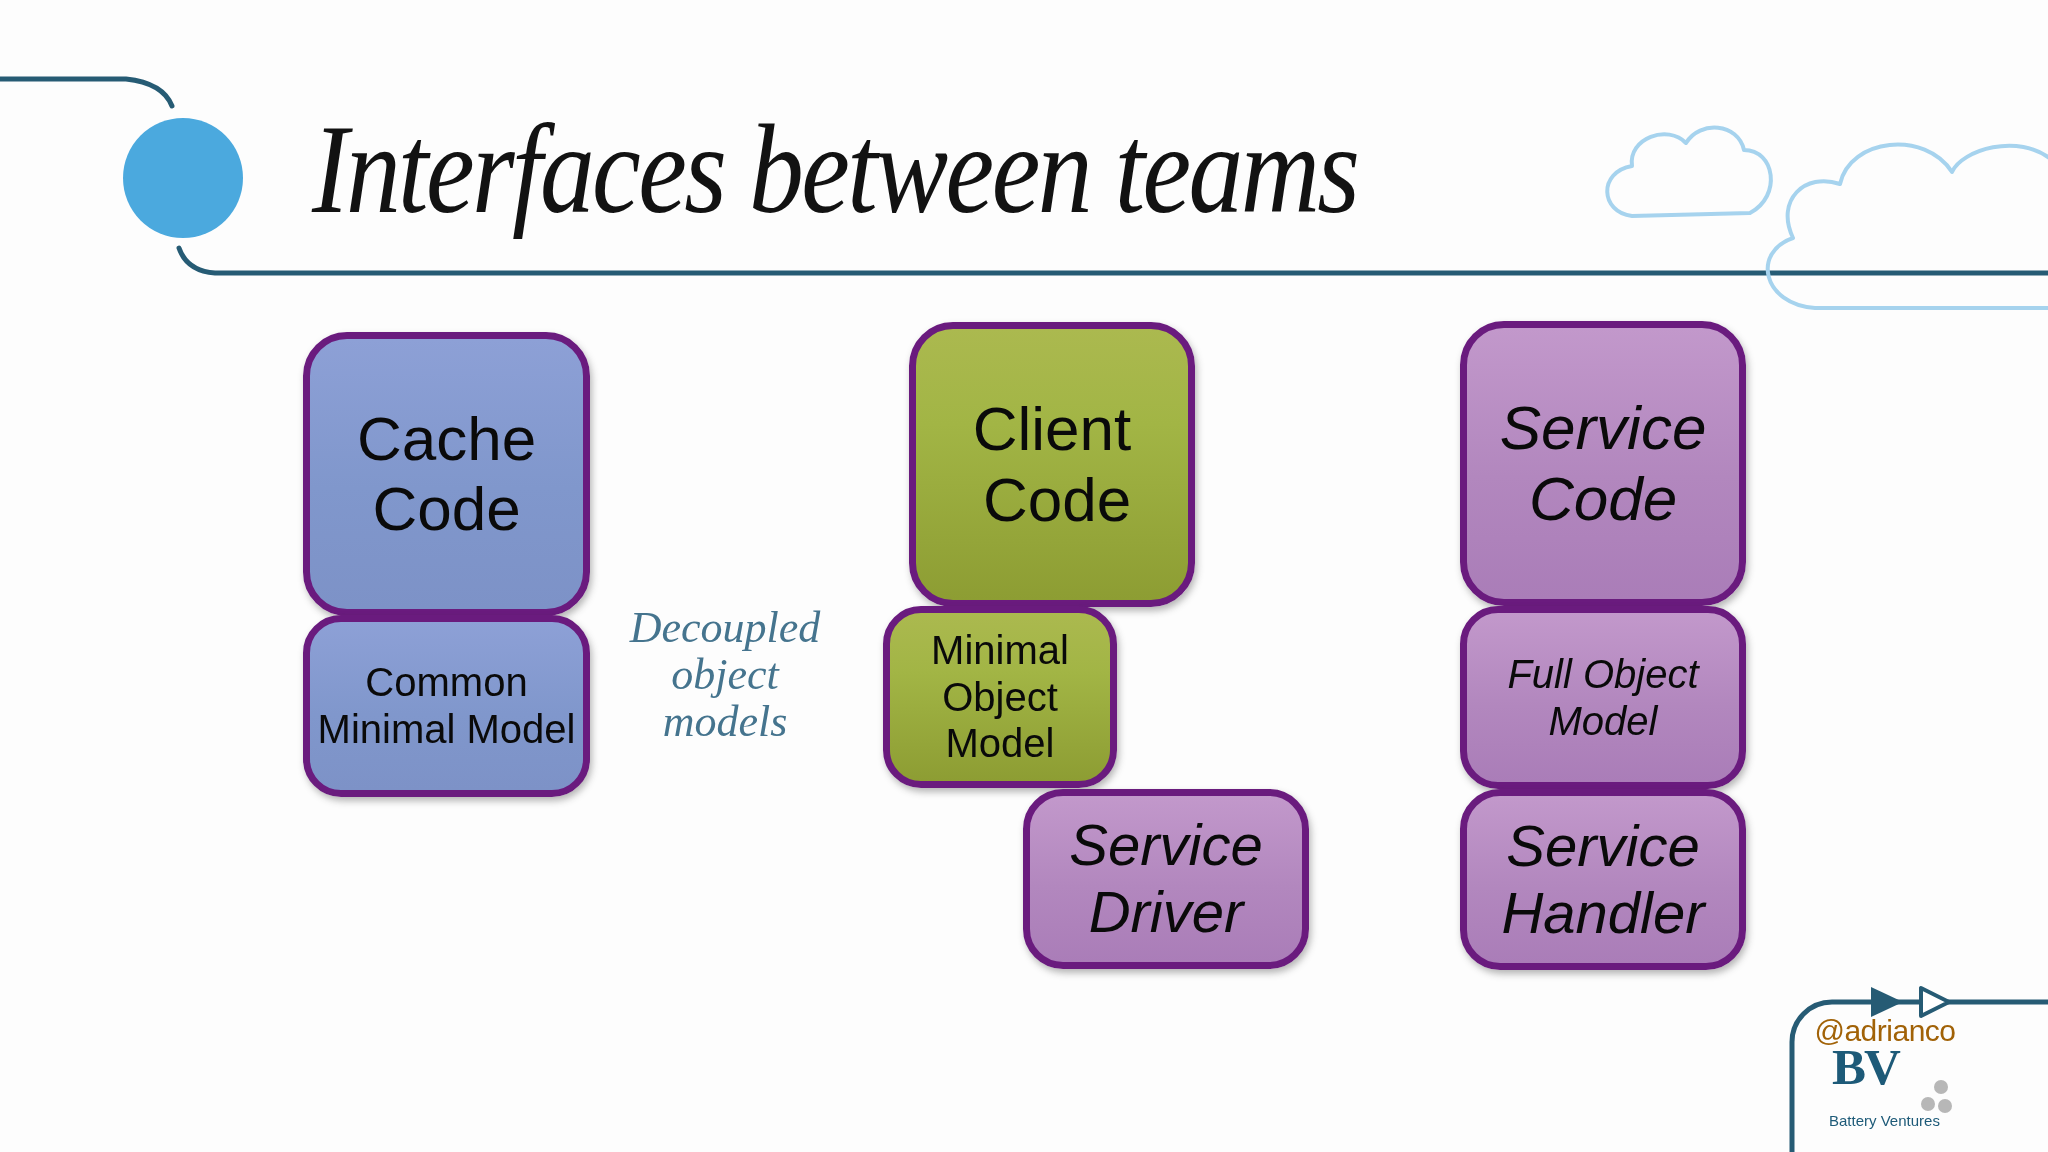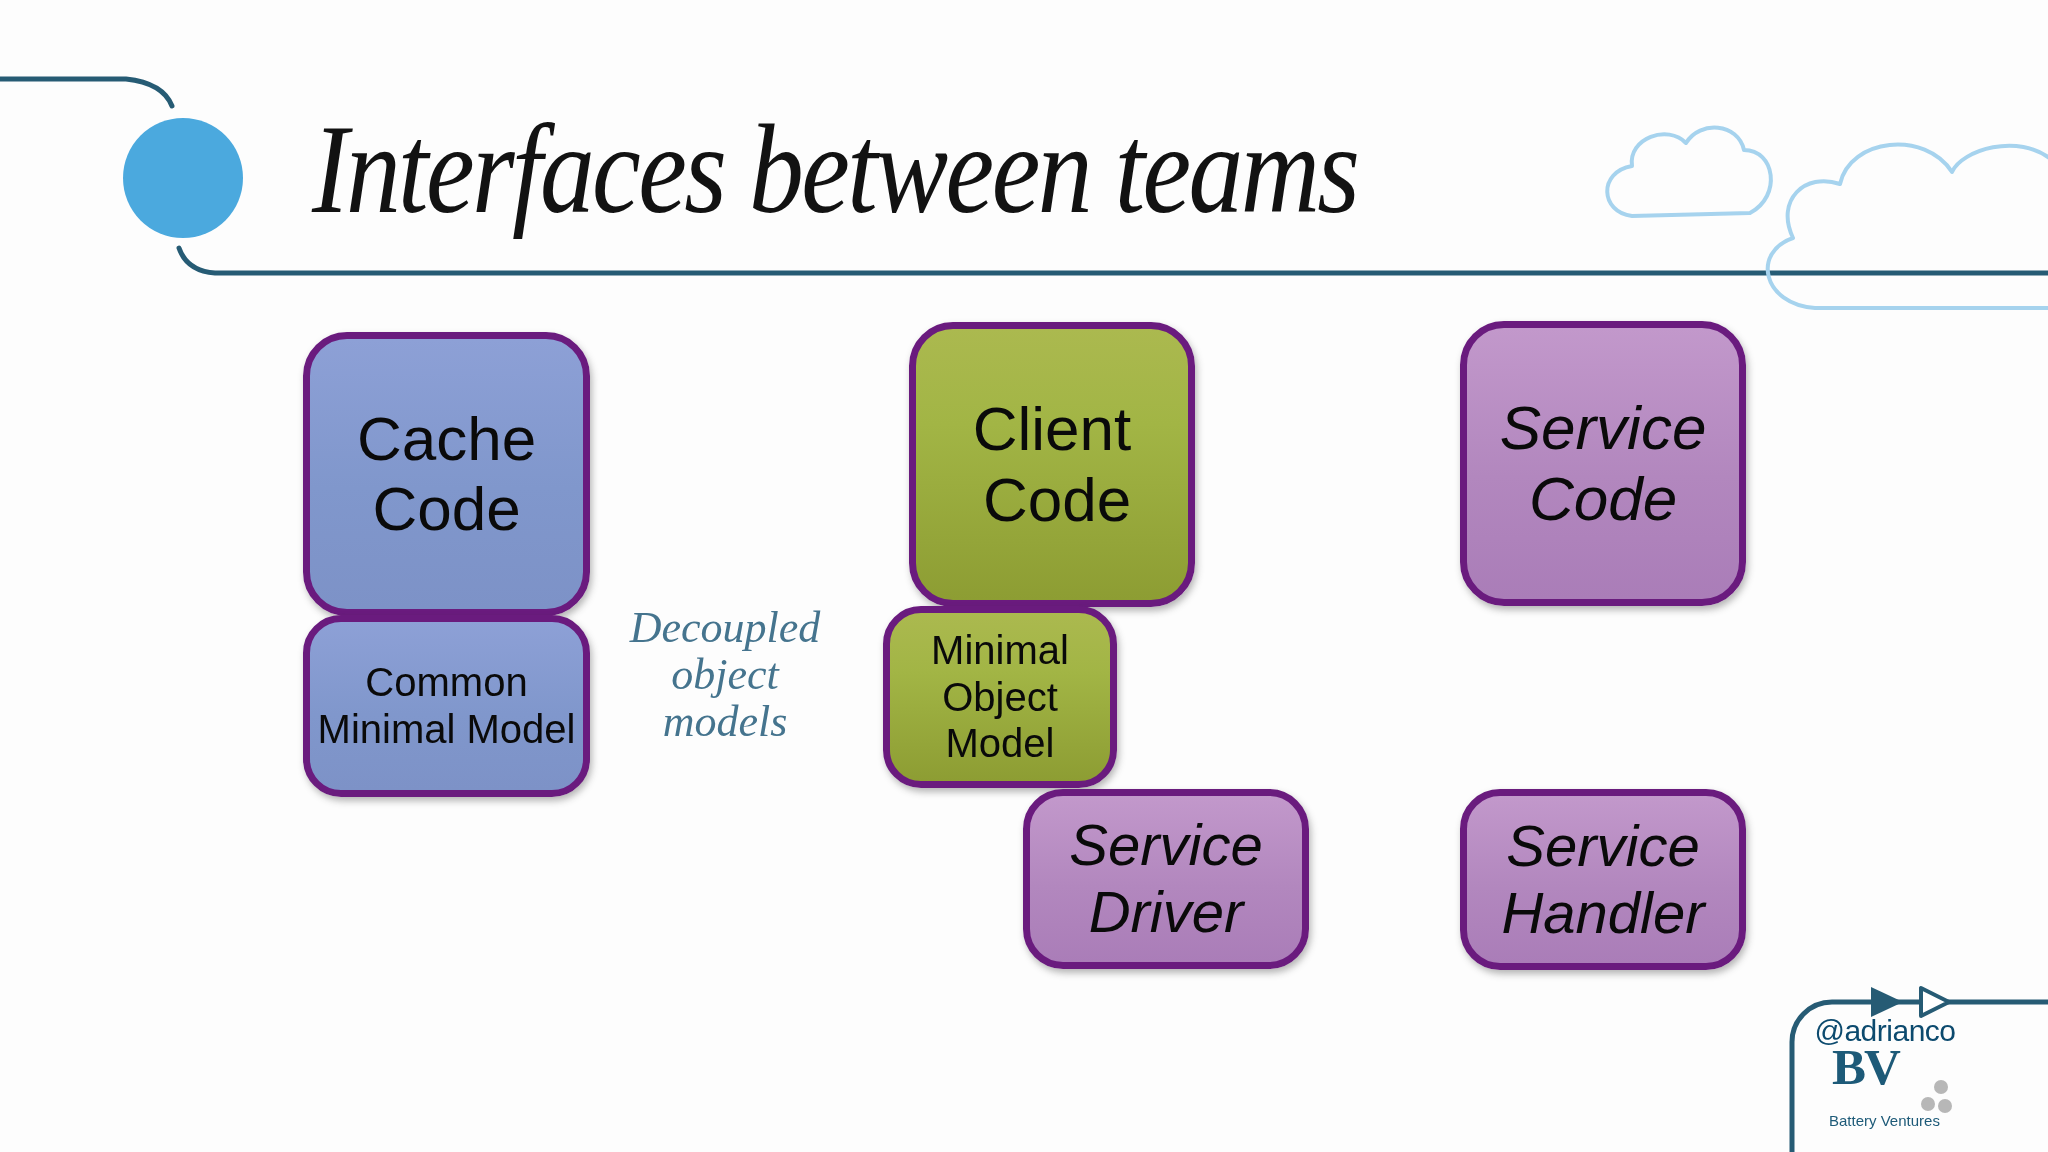--- a/index.html
+++ b/index.html
@@ -26,21 +26,21 @@
   .font-big  {font-size:62px;line-height:1.13;}
   .font-mid  {font-size:58px;line-height:1.15;}
   .font-small{font-size:40px;line-height:1.17;}
   .annotation{
     position:absolute;left:596px;top:604px;width:258px;
     font-family:"Liberation Serif",serif;font-style:italic;
     font-size:44px;line-height:1.07;color:#45748e;text-align:center;white-space:pre-line;
   }
   .handle{
     position:absolute;left:1810px;top:1014px;width:150px;text-align:center;
-    font-size:30px;color:#0c4a6e;letter-spacing:-0.5px;
+    font-size:30px;color:#a16207;letter-spacing:-0.5px;
   }
   .bv-logo{
     position:absolute;left:1832px;top:1042px;
     font-family:"Liberation Serif",serif;font-weight:bold;
     font-size:51px;line-height:1;color:#1d5a78;letter-spacing:-2px;
   }
   .bv-caption{
     position:absolute;left:1829px;top:1112px;width:132px;
     font-family:Liberation Sans, sans-serif;font-size:15px;color:#1d5a78;
     white-space:nowrap;
@@ -98,20 +98,22 @@
 
   <div class="box box-green font-big" style="left:909px;top:322px;width:286px;height:285px;text-align:right;">Client
 Code</div>
   <div class="box box-green font-small" style="left:883px;top:606px;width:234px;height:182px;border-radius:38px;">Minimal
 Object Model</div>
   <div class="box box-purple font-mid" style="left:1023px;top:789px;width:286px;height:180px;border-radius:40px;">Service
 Driver</div>
 
   <div class="box box-purple font-big" style="left:1460px;top:321px;width:286px;height:285px;">Service
 Code</div>
+  <div class="box box-purple font-small" style="left:1460px;top:606px;width:286px;height:183px;border-radius:38px;">Full Object
+Model</div>
   <div class="box box-purple font-mid" style="left:1460px;top:789px;width:286px;height:181px;border-radius:40px;">Service
 Handler</div>
 
   <div class="handle">@adrianco</div>
   <div class="bv-logo">BV</div>
   <div class="bv-caption">Battery Ventures</div>
 
 </div>
 
 </body></html>

